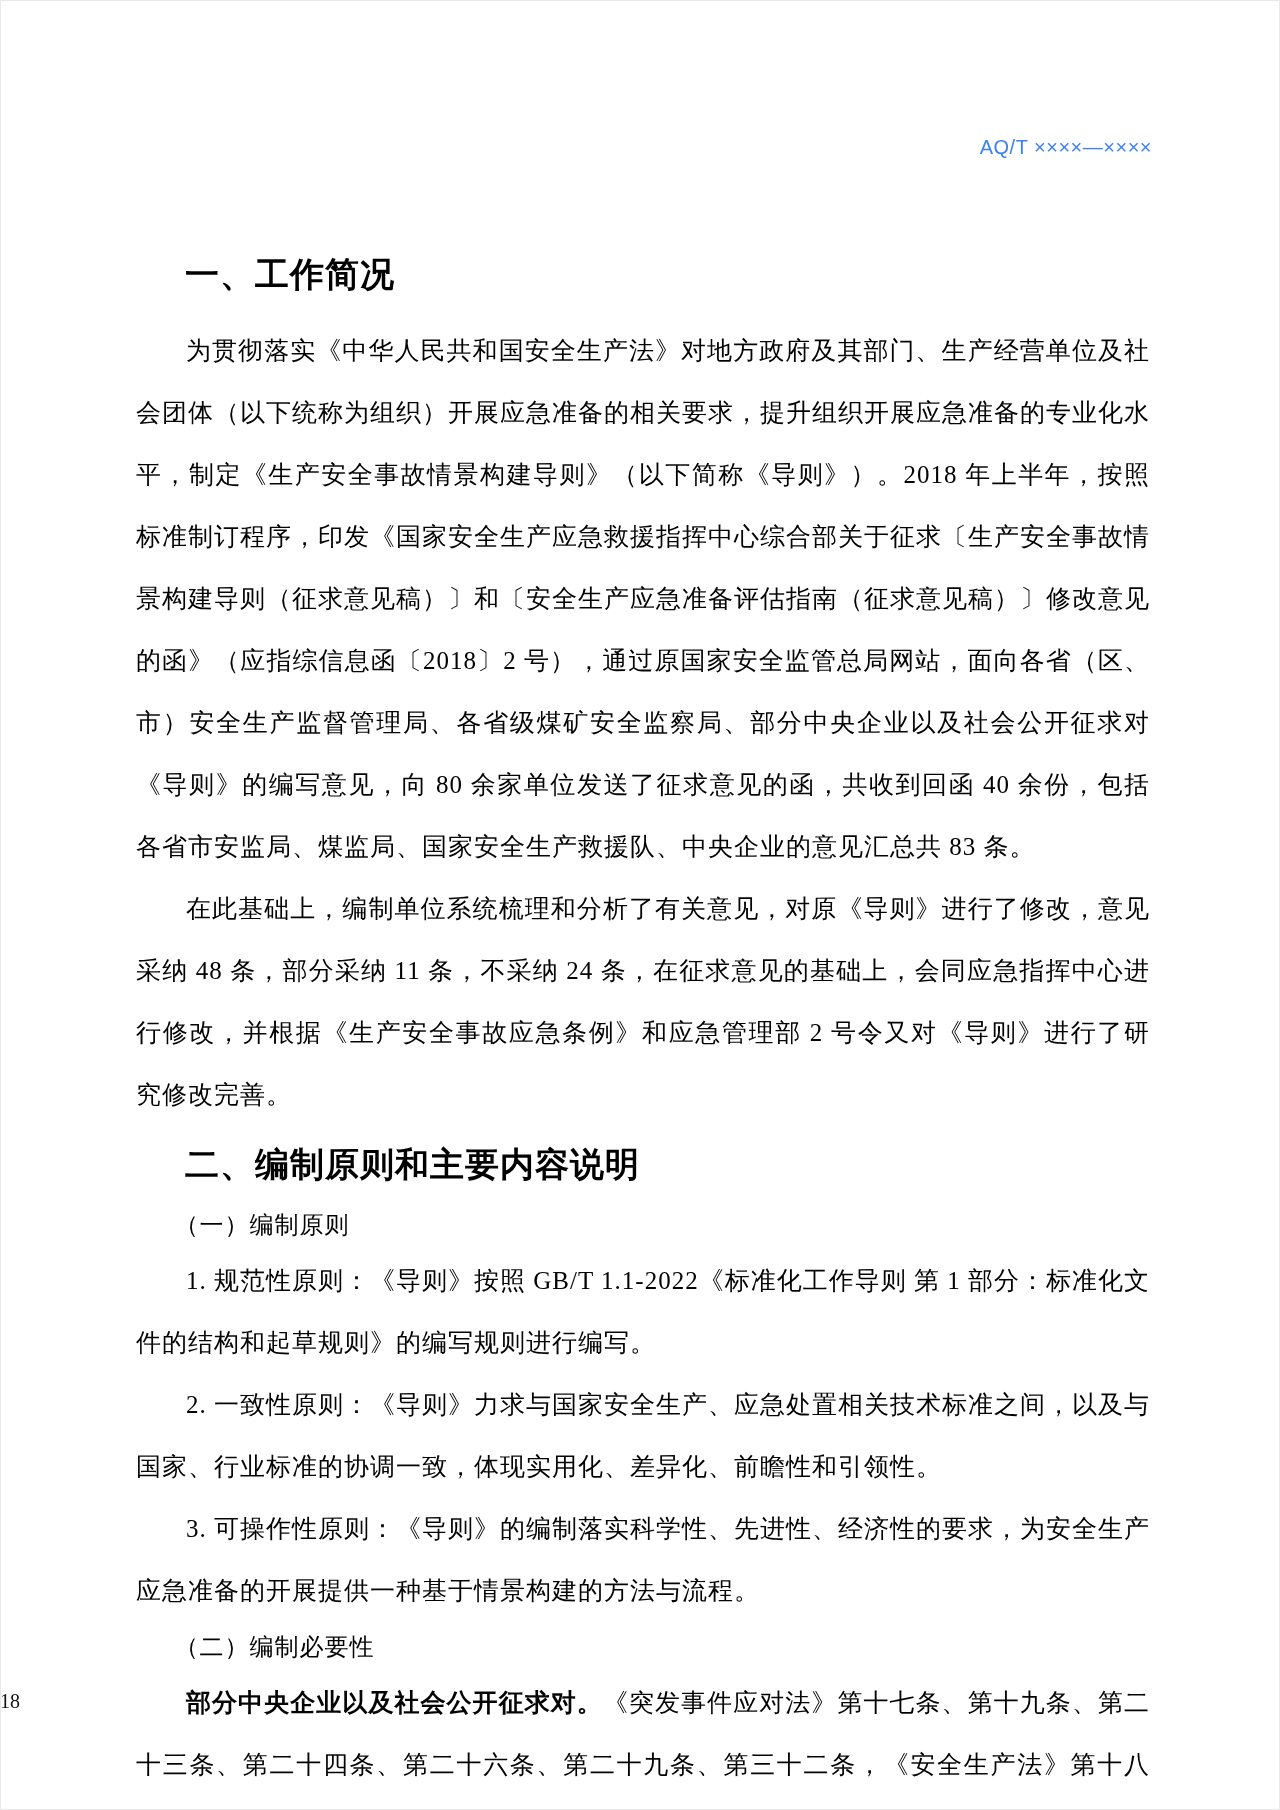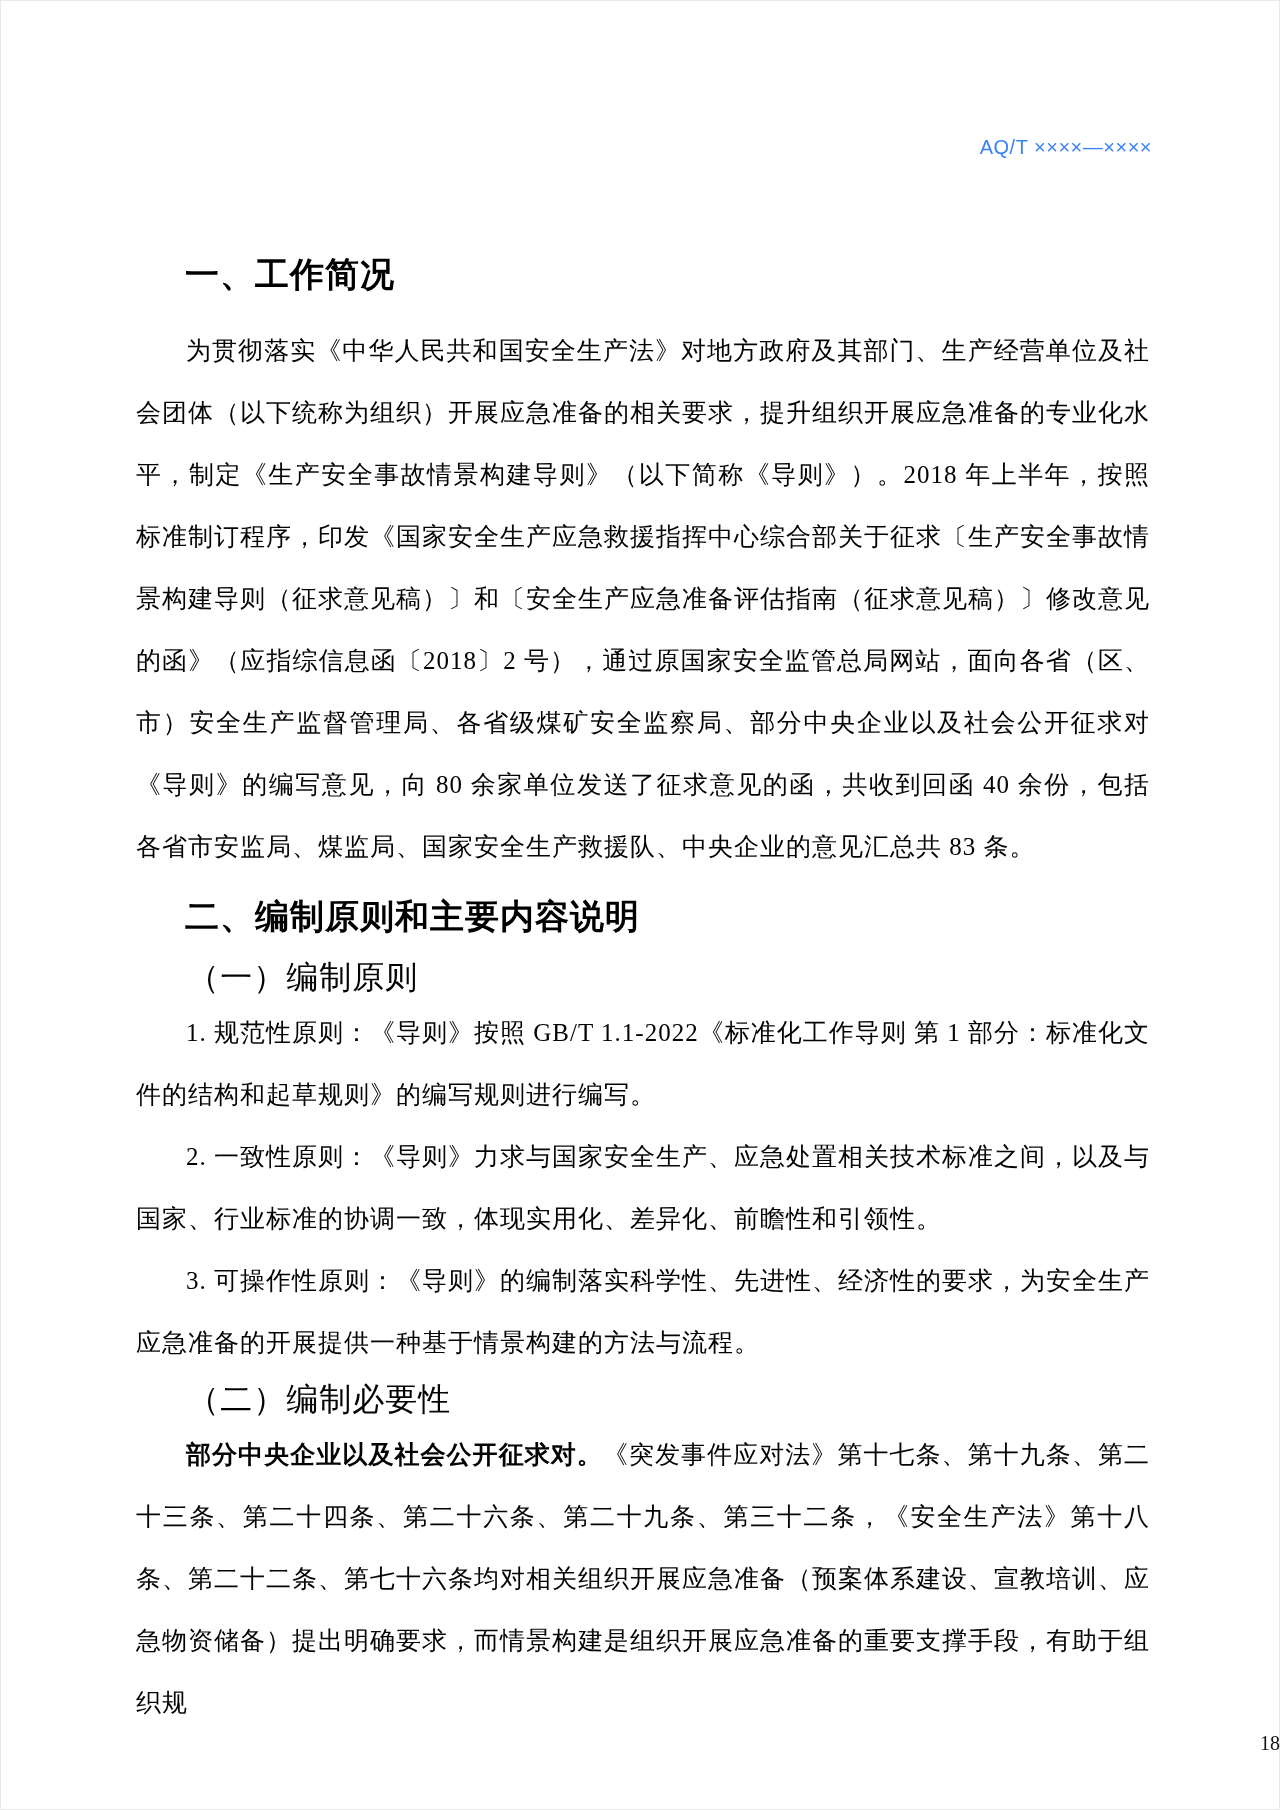--- a/index.html
+++ b/index.html
@@ -53,56 +53,56 @@
     font-size: 25px;
     line-height: 62px;
     margin: 0;
     text-indent: 2em;
     text-align: justify;
     text-justify: inter-ideograph;
     letter-spacing: 1px;
     color: #030303;
   }
   .sub-heading {
-    font-size: 32px;
+    font-size: 24px;
     line-height: 50px;
     margin: 0;
     text-indent: 1.6em;
     letter-spacing: 1px;
     color: #030303;
   }
   .lead-bold {
     font-weight: bold;
     letter-spacing: 1px;
   }
   .page-number {
     position: absolute;
     top: 1690px;
     left: 0;
     width: 100%;
-    text-align: right;
+    text-align: left;
     font-size: 20px;
     color: #111111;
     font-family: "Liberation Serif", "DejaVu Serif", serif;
-    margin-top: 42px;
   }
 </style>
 </head>
 <body>
 
 <div class="page">
 
   <div class="header-code">AQ/T ××××—××××</div>
 
   <div class="content">
 
     <div class="sec-heading">一、工作简况</div>
 
     <p class="body-para">为贯彻落实《中华人民共和国安全生产法》对地方政府及其部门、生产经营单位及社会团体（以下统称为组织）开展应急准备的相关要求，提升组织开展应急准备的专业化水平，制定《生产安全事故情景构建导则》（以下简称《导则》）。2018 年上半年，按照标准制订程序，印发《国家安全生产应急救援指挥中心综合部关于征求〔生产安全事故情景构建导则（征求意见稿）〕和〔安全生产应急准备评估指南（征求意见稿）〕修改意见的函》（应指综信息函〔2018〕2 号），通过原国家安全监管总局网站，面向各省（区、市）安全生产监督管理局、各省级煤矿安全监察局、部分中央企业以及社会公开征求对《导则》的编写意见，向 80 余家单位发送了征求意见的函，共收到回函 40 余份，包括各省市安监局、煤监局、国家安全生产救援队、中央企业的意见汇总共 83 条。</p>
 
+    <p class="body-para">在此基础上，编制单位系统梳理和分析了有关意见，对原《导则》进行了修改，意见采纳 48 条，部分采纳 11 条，不采纳 24 条，在征求意见的基础上，会同应急指挥中心进行修改，并根据《生产安全事故应急条例》和应急管理部 2 号令又对《导则》进行了研究修改完善。</p>
 
     <div class="sec-heading second">二、编制原则和主要内容说明</div>
 
     <p class="sub-heading">（一）编制原则</p>
 
     <p class="body-para">1. 规范性原则：《导则》按照 GB/T 1.1-2022《标准化工作导则 第 1 部分：标准化文件的结构和起草规则》的编写规则进行编写。</p>
 
     <p class="body-para">2. 一致性原则：《导则》力求与国家安全生产、应急处置相关技术标准之间，以及与国家、行业标准的协调一致，体现实用化、差异化、前瞻性和引领性。</p>
 
     <p class="body-para">3. 可操作性原则：《导则》的编制落实科学性、先进性、经济性的要求，为安全生产应急准备的开展提供一种基于情景构建的方法与流程。</p>

